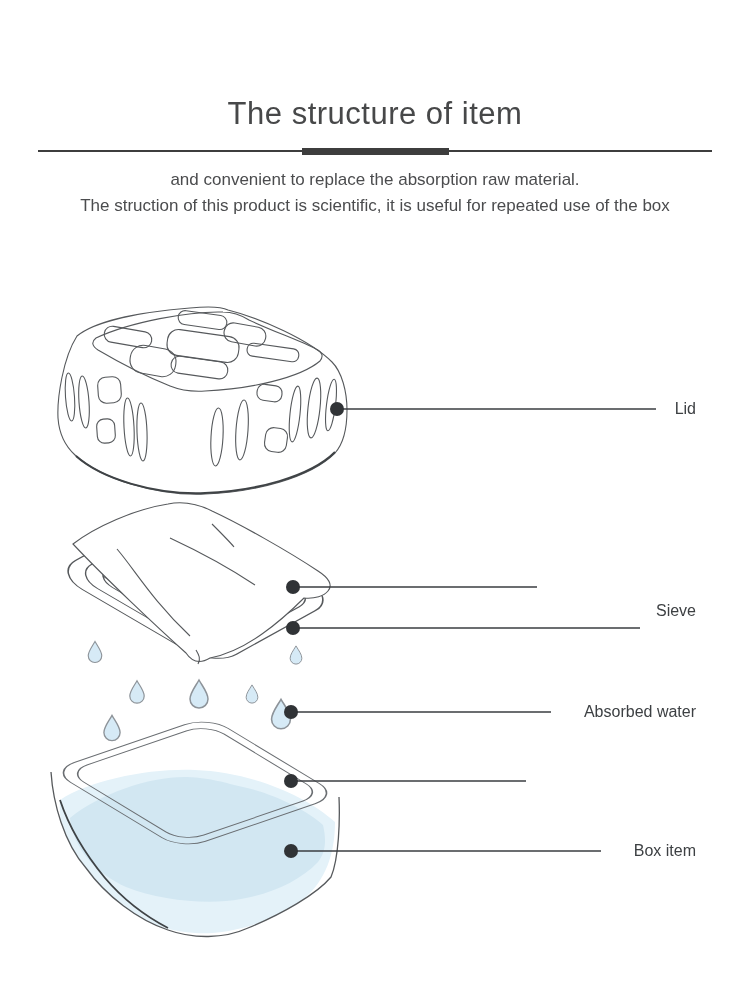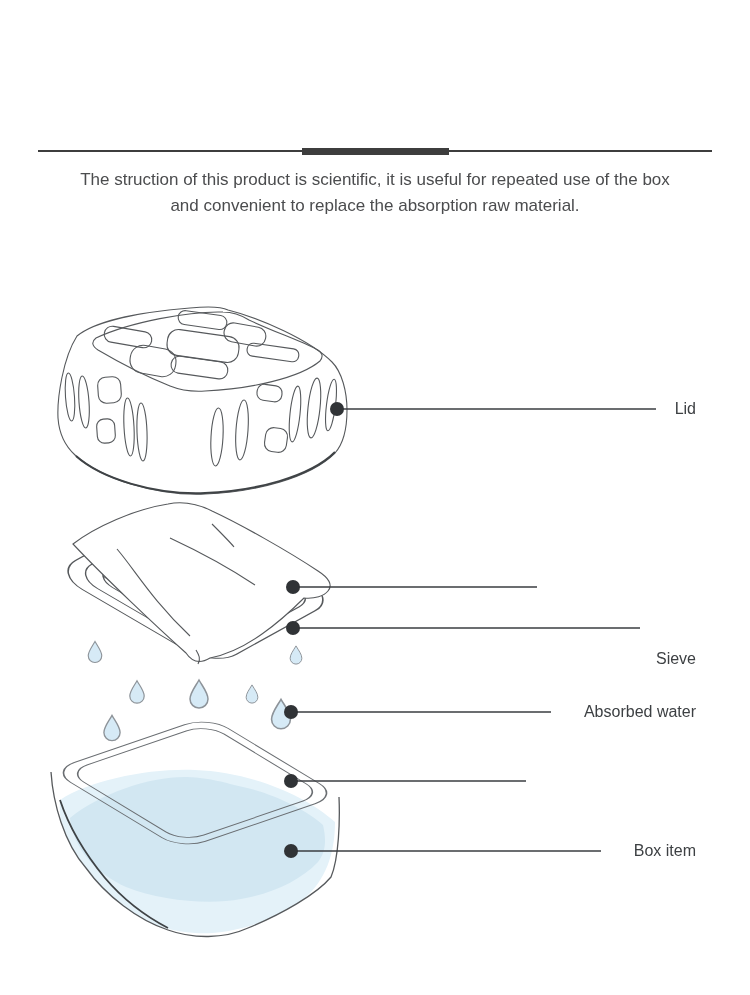--- a/index.html
+++ b/index.html
@@ -33,35 +33,36 @@
   .diagram-svg{position:absolute;top:0;left:0;}
   .callout-label{
     position:absolute;right:54px;
     white-space:nowrap;
     font-size:16px;line-height:24px;
     color:#3d4043;
     text-align:right;
   }
   .lbl-lid{top:397px;margin-left:16px;}
   .lbl-raw{top:574px;}
-  .lbl-sieve{top:647px;}
+  .lbl-sieve{top:599px;}
   .lbl-absorbed{top:700px;}
   .lbl-accumulated{top:769px;}
   .lbl-boxbody{top:839px;}
 </style>
 </head>
 <body>
 
 <div class="page">
 
+  <div class="title">The structure of item</div>
   <div class="divider-thin"></div>
   <div class="divider-bold"></div>
   <div class="description">
+    <div>and convenient to replace the absorption raw material.</div>
     <div>The struction of this product is scientific, it is useful for repeated use of the box</div>
-    <div>and convenient to replace the absorption raw material.</div>
   </div>
 
   <svg class="diagram-svg" width="750" height="995" viewBox="0 0 750 995">
     <defs>
       <path id="drop" d="M 0,-14 C 4,-7 9,-1 9,5 A 9,9 0 1,1 -9,5 C -9,-1 -4,-7 0,-14 Z"></path>
       <clipPath id="boxClip">
         <path d="M 51,772 C 53,803 64,843 86,868 C 106,896 138,920 168,930
                  C 193,939 224,939 248,928 C 282,914 317,894 331,877
                  C 339,858 340,820 339,797 C 296,770 250,741 208,716
                  C 156,734 100,753 51,772 Z"></path>

